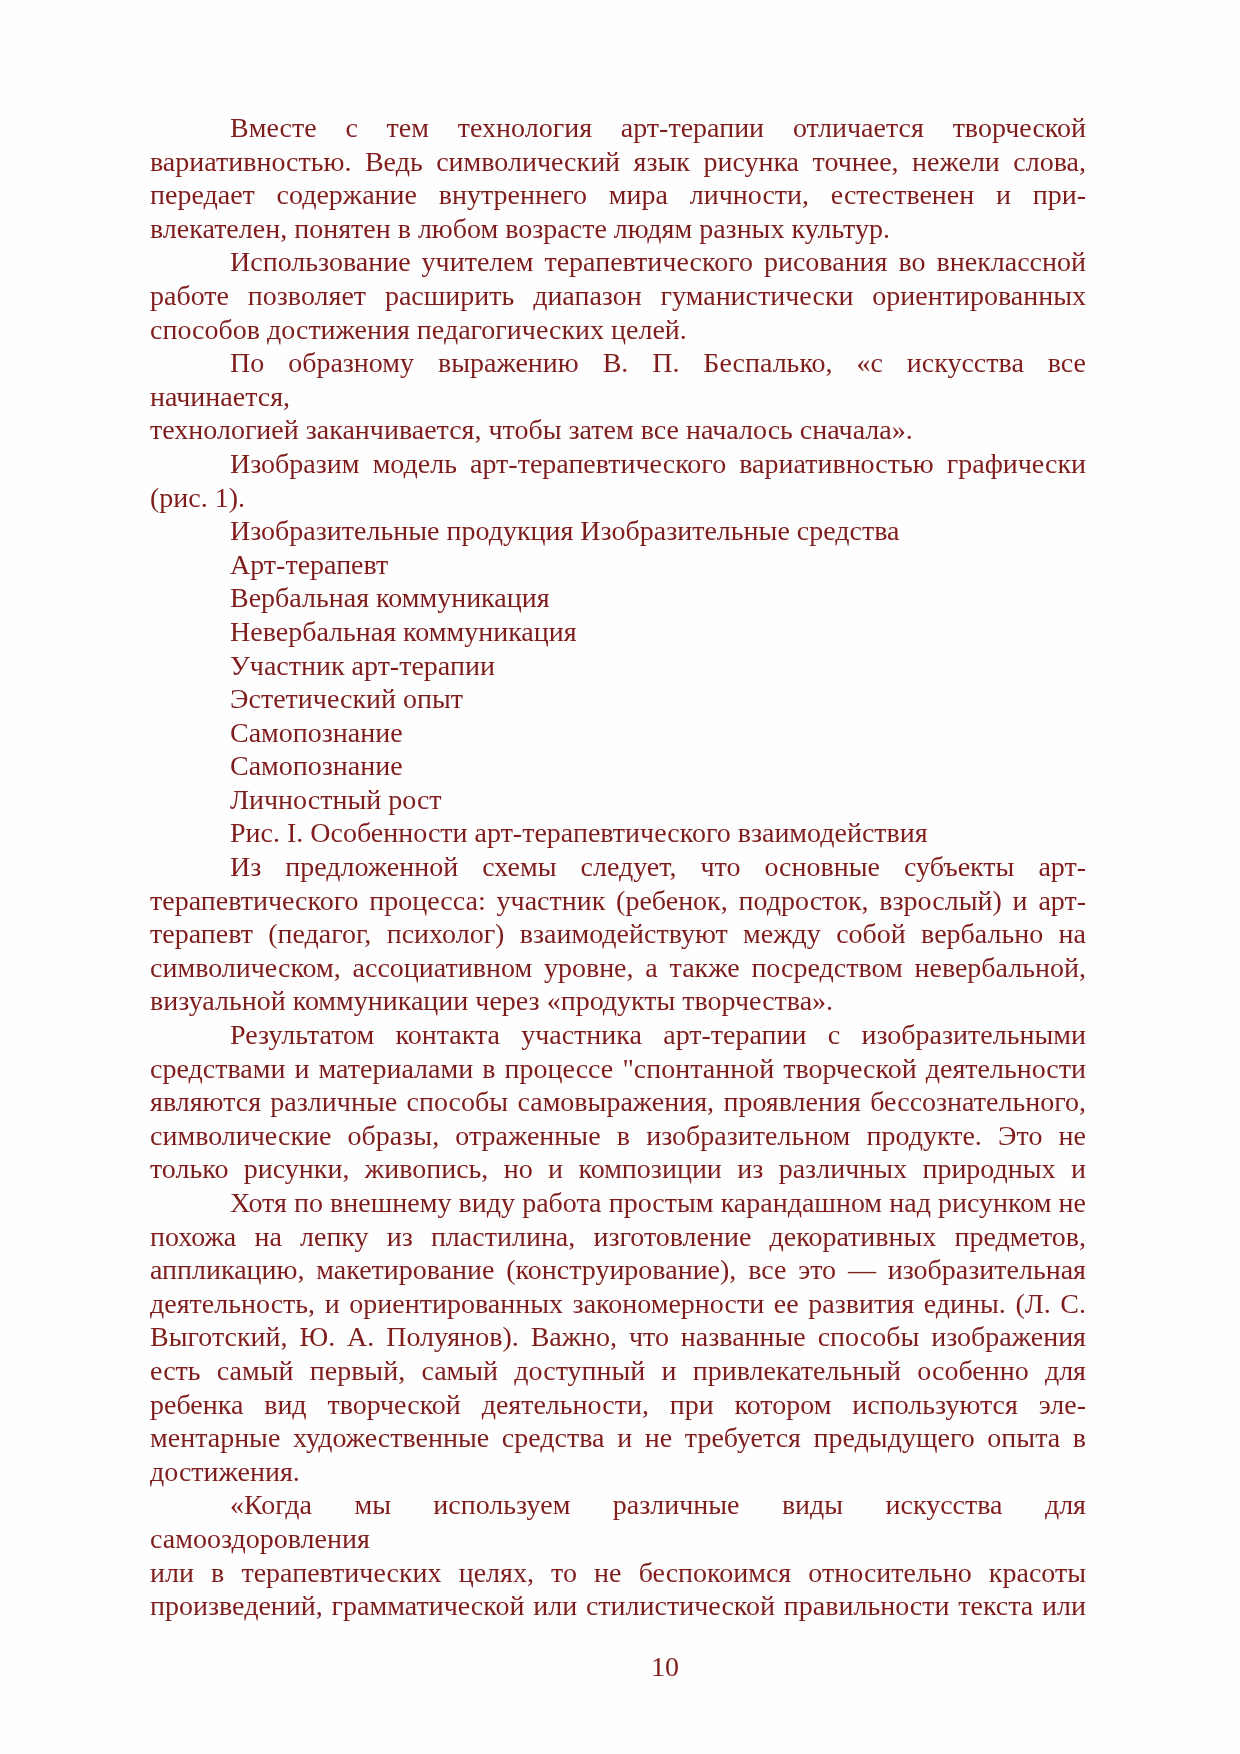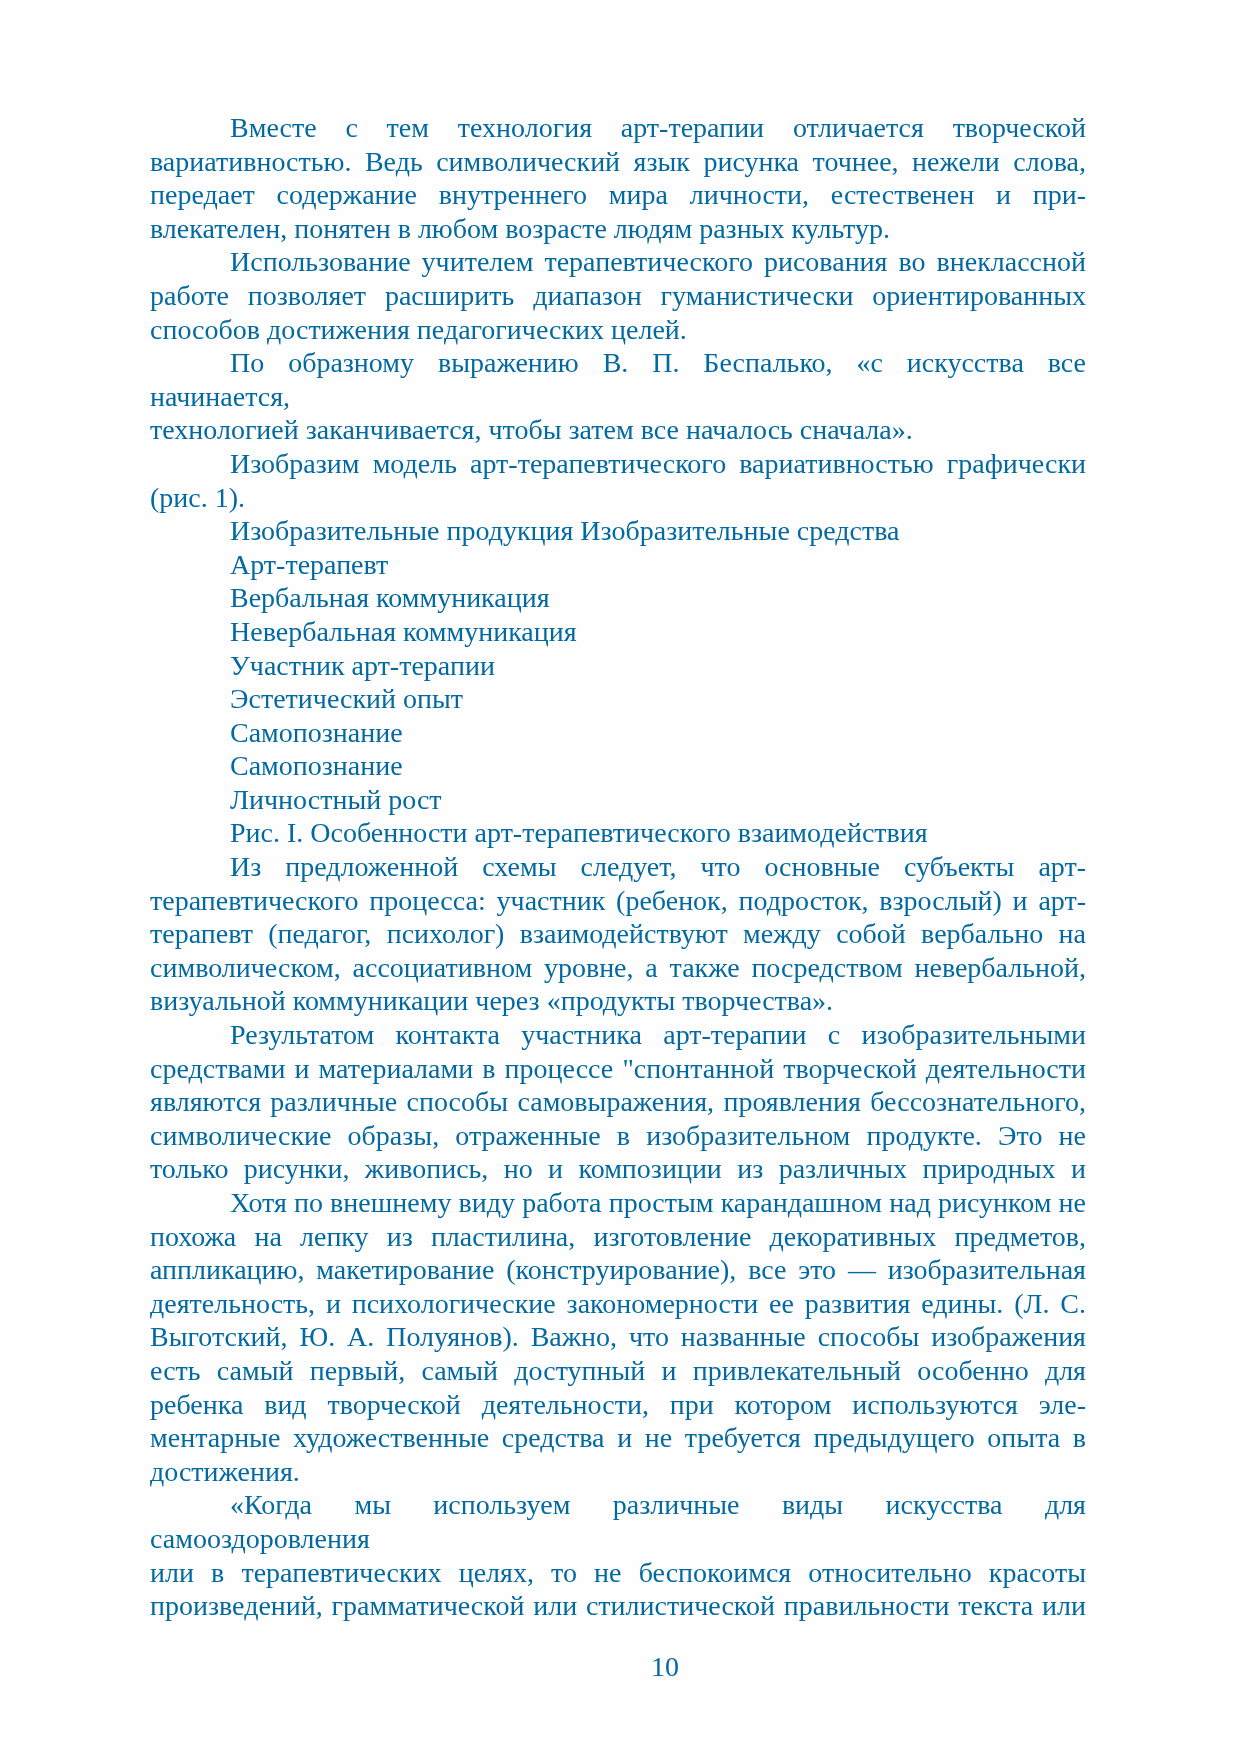--- a/index.html
+++ b/index.html
@@ -7,21 +7,21 @@
     padding: 0;
     background: #ffffff;
   }
   .page {
     position: relative;
     width: 1240px;
     height: 1754px;
     background: #fefefe;
     overflow: hidden;
     font-family: "Liberation Serif", "DejaVu Serif", serif;
-    color: #0369a1;
+    color: #7f1d1d;
   }
   .text-block {
     position: absolute;
     left: 150px;
     top: 111px;
     width: 936px;
     font-size: 28px;
     line-height: 33.6px;
     text-align: left;
   }
@@ -79,21 +79,21 @@
       <div class="line justify">символическом, ассоциативном уровне, а также посредством невербальной,</div>
       <div class="line">визуальной коммуникации через «продукты творчества».</div>
       <div class="line indent justify">Результатом контакта участника арт-терапии с изобразительными</div>
       <div class="line justify">средствами и материалами в процессе "спонтанной творческой деятельности</div>
       <div class="line justify">являются различные способы самовыражения, проявления бессознательного,</div>
       <div class="line justify">символические образы, отраженные в изобразительном продукте. Это не</div>
       <div class="line justify">только рисунки, живопись, но и композиции из различных природных и</div>
       <div class="line indent justify">Хотя по внешнему виду работа простым карандашном над рисунком не</div>
       <div class="line justify">похожа на лепку из пластилина, изготовление декоративных предметов,</div>
       <div class="line justify">аппликацию, макетирование (конструирование), все это — изобразительная</div>
-      <div class="line justify">деятельность, и психологические закономерности ее развития едины. (Л. С.</div>
+      <div class="line justify">деятельность, и ориентированных закономерности ее развития едины. (Л. С.</div>
       <div class="line justify">Выготский, Ю. А. Полуянов). Важно, что названные способы изображения</div>
       <div class="line justify">есть самый первый, самый доступный и привлекательный особенно для</div>
       <div class="line justify">ребенка вид творческой деятельности, при котором используются эле-</div>
       <div class="line justify">ментарные художественные средства и не требуется предыдущего опыта в</div>
       <div class="line">достижения.</div>
       <div class="line indent justify">«Когда мы используем различные виды искусства для самооздоровления</div>
       <div class="line justify">или в терапевтических целях, то не беспокоимся относительно красоты</div>
       <div class="line justify">произведений, грамматической или стилистической правильности текста или</div>
     </div>
   <div class="footer">10</div>

